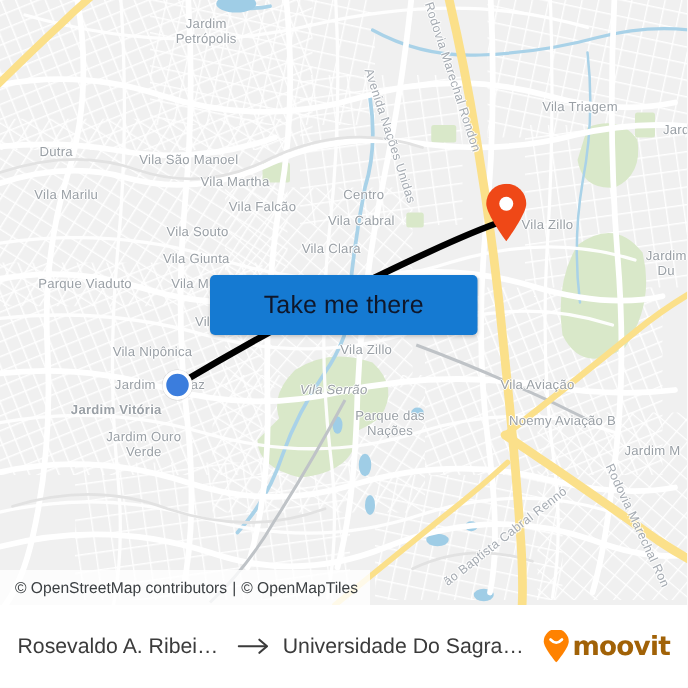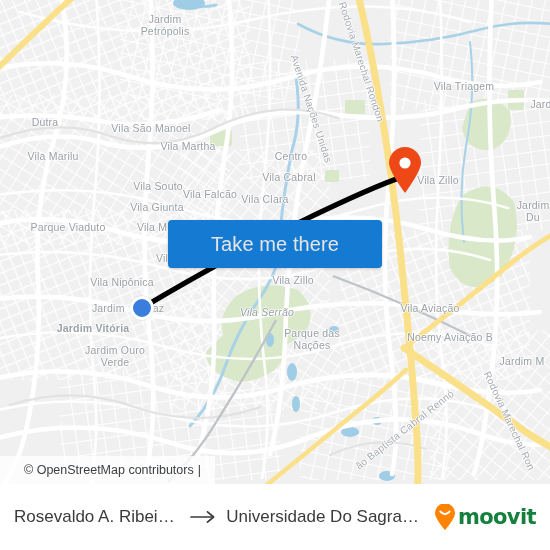--- a/index.html
+++ b/index.html
@@ -113,21 +113,20 @@
     background: rgba(255,255,255,0.80);
     font-family: "Liberation Sans", sans-serif;
     font-size: 12.5px;
     color: #3c4043;
     white-space: nowrap;
   }
   #attribution .sep { padding: 0 4px; }
   #attribution a {
     color: #3c4043;
     text-decoration: none;
-    margin-left: 12px;
   }
 
   
   #bottom-bar {
     position: absolute;
     left: 0;
     top: 484px;
     width: 550px;
     height: 66px;
     background: #ffffff;
@@ -161,21 +160,21 @@
     display: flex;
     align-items: center;
     gap: 2px;
     flex: 0 0 auto;
     margin-left: 8px;
   }
   #moovit-wordmark {
     font-family: "DejaVu Sans", sans-serif;
     font-size: 21px;
     font-weight: bold;
-    color: #15803d;
+    color: #a16207;
     letter-spacing: -0.6px;
   }
 </style>
 </head>
 <body>
 
 <div id="app">
 
   <div id="map">
 
@@ -309,21 +308,21 @@
     <div id="map-labels">
         <div class="maplabel" style="left: 165px; top: 25px;">Jardim
 Petrópolis</div>
         <div class="maplabel" style="left: 464px; top: 86px;">Vila Triagem</div>
         <div class="maplabel" style="left: 541px; top: 104px;">Jard</div>
         <div class="maplabel" style="left: 21px; top: 122px; margin-left: 24px;">Dutra</div>
         <div class="maplabel" style="left: 151px; top: 128px;">Vila São Manoel</div>
         <div class="maplabel" style="left: 291px; top: 156px;">Centro</div>
         <div class="maplabel" style="left: 53px; top: 156px;">Vila Marilu</div>
         <div class="maplabel" style="left: 188px; top: 146px;">Vila Martha</div>
-        <div class="maplabel" style="left: 210px; top: 166px; margin-top: 28px;">Vila Falcão</div>
+        <div class="maplabel" style="left: 210px; top: 166px;">Vila Falcão</div>
         <div class="maplabel" style="left: 289px; top: 177px;">Vila Cabral</div>
         <div class="maplabel" style="left: 438px; top: 180px;">Vila Zillo</div>
         <div class="maplabel" style="left: 158px; top: 186px;">Vila Souto</div>
         <div class="maplabel" style="left: 265px; top: 199px;">Vila Clara</div>
         <div class="maplabel" style="left: 157px; top: 207px;">Vila Giunta</div>
         <div class="maplabel" style="left: 533px; top: 211px;">Jardim
 Du</div>
         <div class="maplabel" style="left: 68px; top: 227px;">Parque Viaduto</div>
         <div class="maplabel" style="left: 152px; top: 227px;">Vila M</div>
         <div class="maplabel" style="left: 165px; top: 258px;">Vila</div>
@@ -349,27 +348,28 @@
 
     <div id="origin-dot" style="left: 130px; top: 296px; background: rgb(59, 125, 221);"></div>
 
     <div id="dest-pin" style="left: 388px; top: 147px;">
       <svg width="34" height="46" viewBox="0 0 34 46">
         <path d="M17 46 C17 46 33 24.5 33 16 A16 16 0 1 0 1 16 C1 24.5 17 46 17 46 Z" fill="#ef4817"></path>
         <circle cx="17" cy="16" r="5.6" fill="#ffffff"></circle>
       </svg>
     </div>
 
-    <button id="take-me-there" style="background: rgb(21, 122, 210); color: #e5e5e5;">
+    <button id="take-me-there" style="background: rgb(21, 122, 210); color: #0f172a;">
       <span>Take me there</span>
     </button>
 
     <div id="attribution">
       <a href="#">© OpenStreetMap contributors</a>
       <span class="sep">|</span>
+      <a href="#">© OpenMapTiles</a>
     </div>
   </div>
 
   <div id="bottom-bar">
     <div id="trip-summary">
       <span class="endpoint">Rosevaldo A. Ribeiro ...</span>
       <svg id="arrow-icon" width="26" height="14" viewBox="0 0 26 14">
         <path d="M1 7 H23" stroke="#3b3b3b" stroke-width="1.7" stroke-linecap="round" fill="none"></path>
         <path d="M17.5 1.8 L23.6 7 L17.5 12.2" stroke="#3b3b3b" stroke-width="1.7" stroke-linecap="round" stroke-linejoin="round" fill="none"></path>
       </svg>

